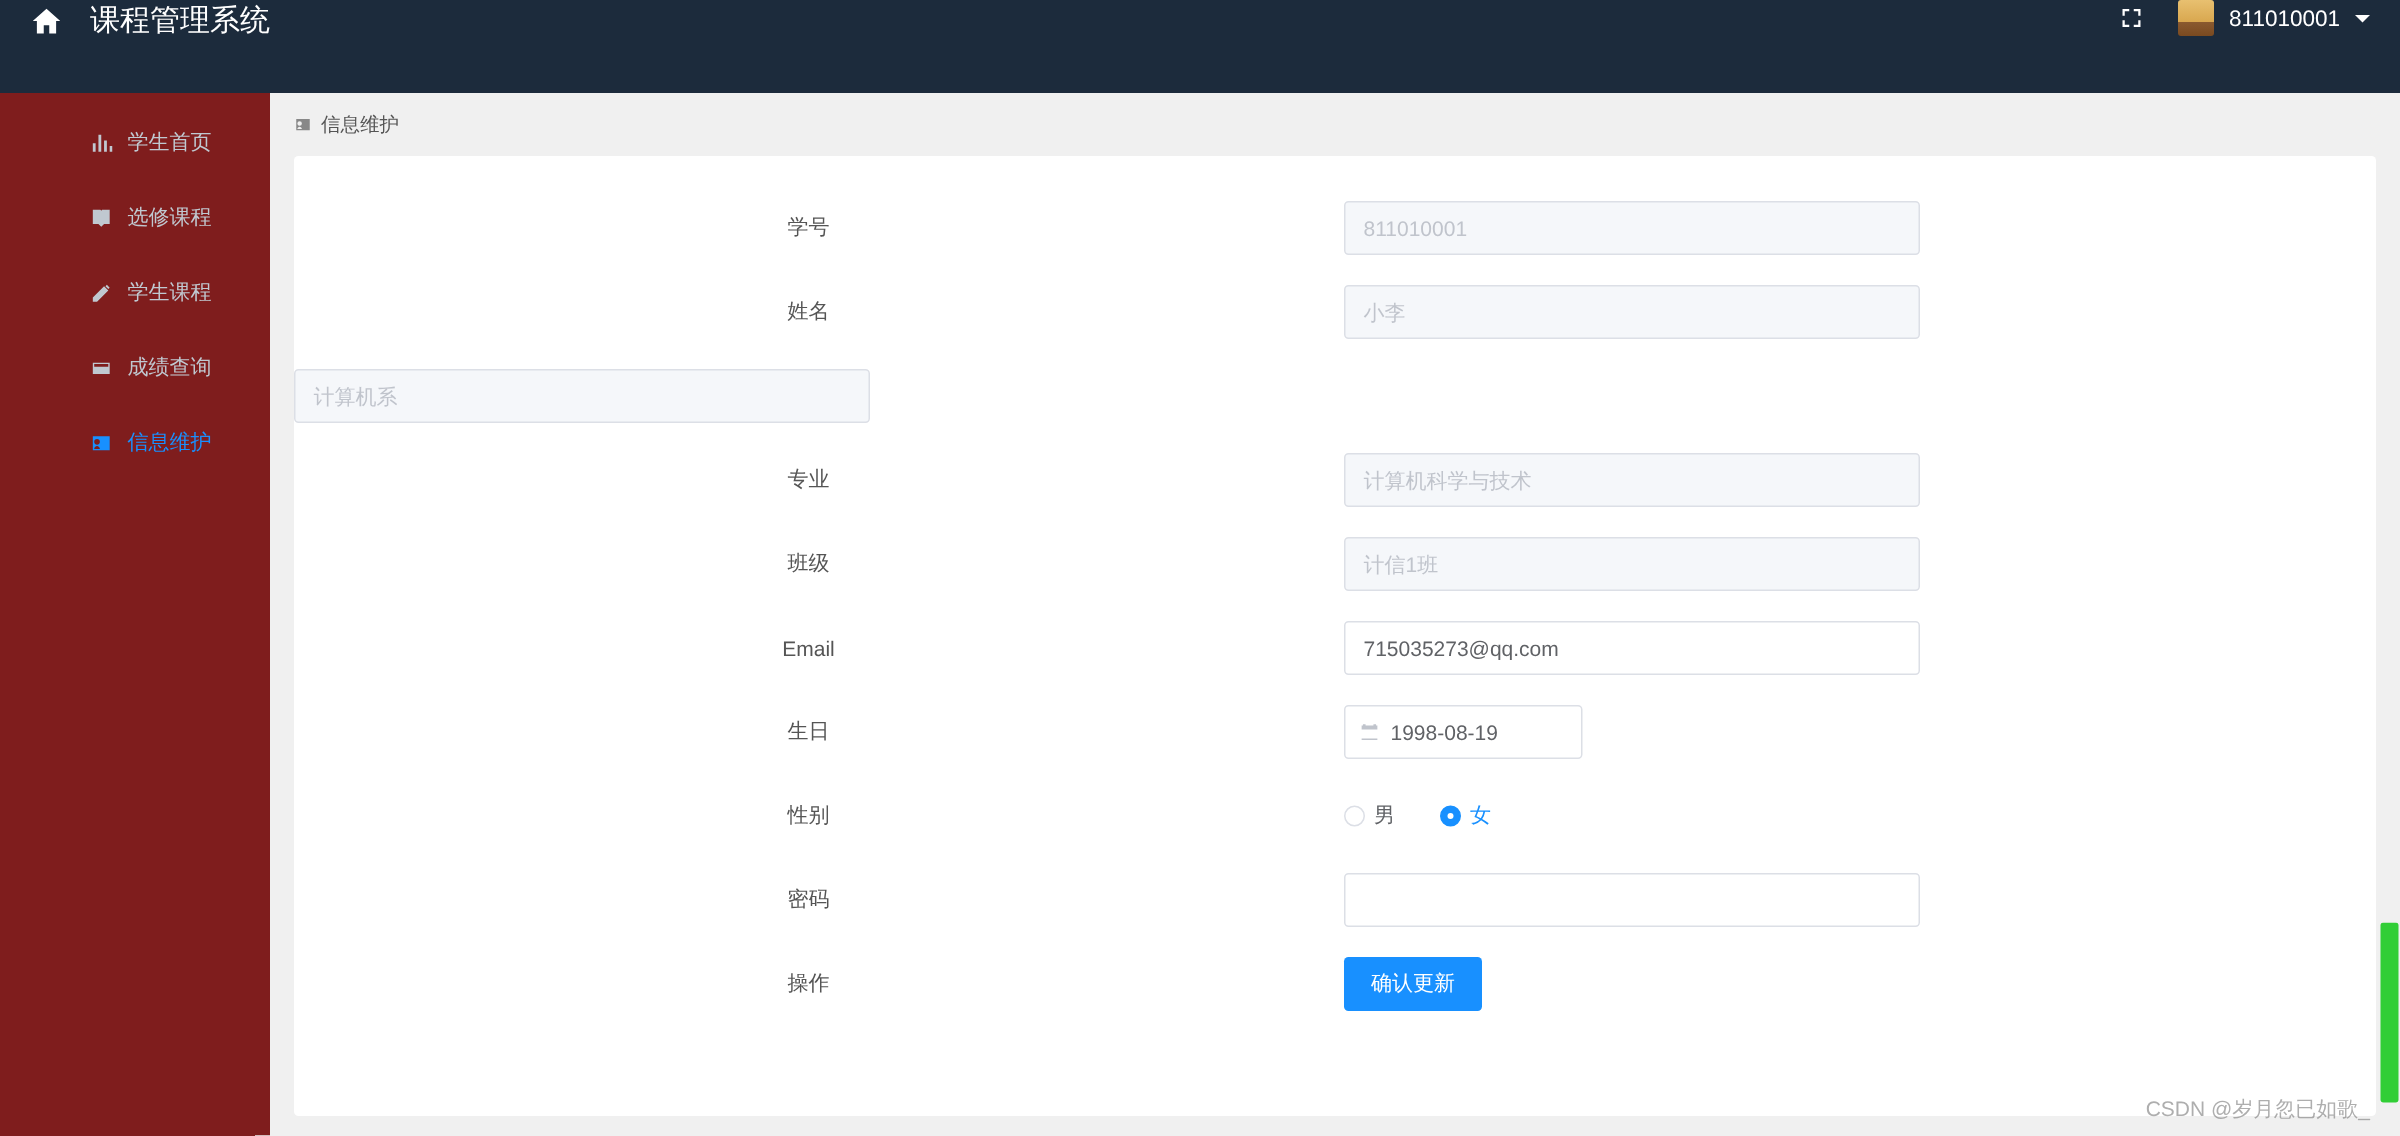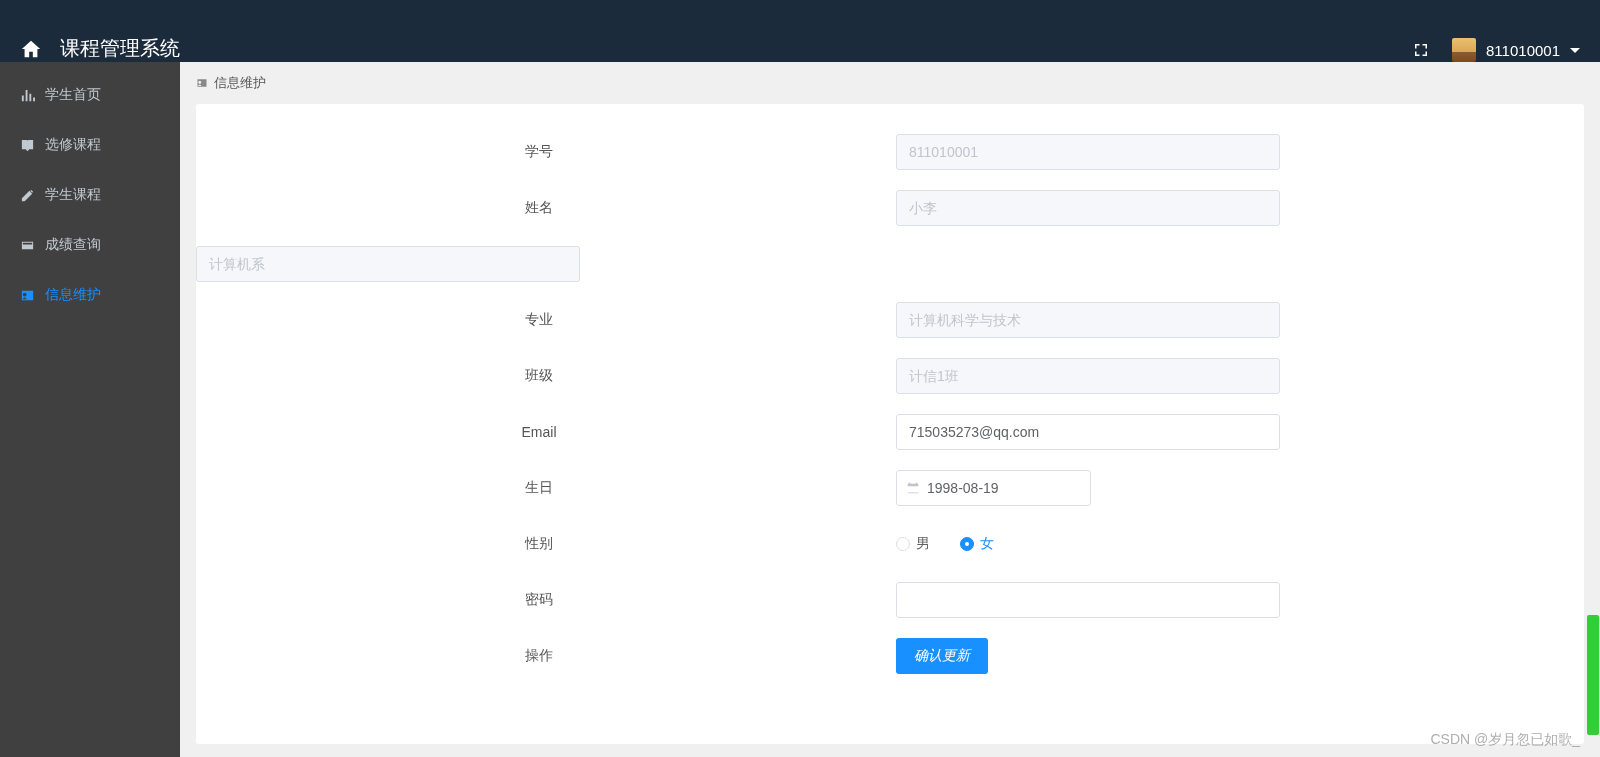--- a/index.html
+++ b/index.html
@@ -1,59 +1,59 @@
 <!DOCTYPE html>
 <html><head>
 <meta charset="utf-8">
 <style>
 * { margin: 0; padding: 0; box-sizing: border-box; font-family: "Microsoft YaHei", Arial, sans-serif; }
 body { background: #f0f0f0; width: 1600px; height: 757px; overflow: hidden; position: relative; }
 
-.header { background: #1c2b3c; height: 62px; display: flex; align-items: flex-end; padding: 0 20px; color: #fff; }
+.header { background: #1c2b3c; height: 62px; display: flex; align-items: flex-start; padding: 0 20px; color: #fff; }
 .header-left { display: flex; align-items: center; gap: 10px; }
 .home-icon { width: 22px; height: 22px; fill: #fff; }
 .app-title { font-size: 20px; margin-left: 8px; font-weight: 500; }
 .header-right { margin-left: auto; display: flex; align-items: center; gap: 22px; }
 .expand-icon { width: 18px; height: 18px; fill: #fff; cursor: pointer; }
 .user-block { display: flex; align-items: center; gap: 10px; cursor: pointer; }
 .avatar { width: 24px; height: 24px; background: linear-gradient(180deg, #e8c070 0%, #d9a850 60%, #8a5a30 60%, #7a4a20 100%); border-radius: 2px; }
 .username { font-size: 15px; color: #fff; }
 .caret { width: 0; height: 0; border-left: 5px solid transparent; border-right: 5px solid transparent; border-top: 5px solid #fff; }
 
 .main { display: flex; height: calc(100% - 62px); }
-.sidebar { width: 180px; background: #404040; padding-top: 8px; }
+.sidebar { width: 180px; background: #7f1d1d; padding-top: 8px; padding-left: 40px; }
 .sidebar-item { display: flex; align-items: center; gap: 10px; padding: 16px 20px; color: #c0c8d0; font-size: 14px; cursor: pointer; }
 .sidebar-item.active { color: #1890ff; }
 .sidebar-item .icon { width: 15px; height: 15px; fill: currentColor; flex-shrink: 0; }
 
 .content { flex: 1; background: #f0f0f0; overflow-y: auto; padding: 0; }
 .breadcrumb { background: #f0f0f0; padding: 12px 16px; font-size: 13px; color: #555; display: flex; align-items: center; gap: 6px; }
 .bc-icon { width: 12px; height: 12px; fill: #888; }
 
 .card { background: #fff; margin: 0 16px 16px 16px; border-radius: 3px; padding: 30px 0 50px 0; }
 .form-row { display: flex; align-items: center; margin-bottom: 20px; }
 .form-label { width: 700px; text-align: center; padding-right: 14px; font-size: 14px; color: #555; }
 .form-ctrl { width: 384px; }
-.form-ctrl.short { width: 195px; }
+.form-ctrl.short { width: 159px; }
 .input { width: 100%; height: 36px; border: 1px solid #dcdfe6; border-radius: 3px; padding: 0 12px; font-size: 14px; color: #606266; outline: none; background: #fff; }
 .input[disabled] { background: #f5f7fa; color: #c0c4cc; cursor: not-allowed; }
 .input::placeholder { color: #c0c4cc; }
 .date-wrap { position: relative; }
 .date-wrap .cal-icon { position: absolute; left: 10px; top: 50%; transform: translateY(-50%); width: 14px; height: 14px; fill: #c0c4cc; }
 .date-wrap .input { padding-left: 30px; }
 
 .radio-group { display: flex; gap: 30px; align-items: center; height: 36px; }
 .radio { display: flex; align-items: center; gap: 6px; cursor: pointer; font-size: 14px; }
 .radio-dot { width: 14px; height: 14px; border-radius: 50%; border: 1px solid #dcdfe6; display: inline-block; position: relative; }
 .radio.checked .radio-dot { border-color: #1890ff; background: #1890ff; }
 .radio.checked .radio-dot::after { content: ""; position: absolute; left: 4px; top: 4px; width: 4px; height: 4px; background: #fff; border-radius: 50%; }
 .radio.checked .radio-label { color: #1890ff; }
 .radio-label { color: #606266; }
 
-.btn { background: #1890ff; color: #fff; border: none; border-radius: 3px; padding: 9px 18px; font-size: 14px; cursor: pointer; font-style: italic; }
+.btn { background: #1890ff; color: #fff; border: none; border-radius: 3px; padding: 9px 18px; font-size: 14px; cursor: pointer; }
 
 .scrollbar-track { position: absolute; right: 0; top: 65px; width: 14px; height: 690px; background: transparent; }
 .scrollbar-thumb { position: absolute; right: 1px; bottom: 20px; width: 12px; height: 120px; background: #31ce36; border-radius: 2px; }
 
 .watermark { position: absolute; right: 20px; bottom: 8px; font-size: 14px; color: rgba(120,120,120,0.6); }
 </style>
 </head>
 <body>
 
 <div class="header">

